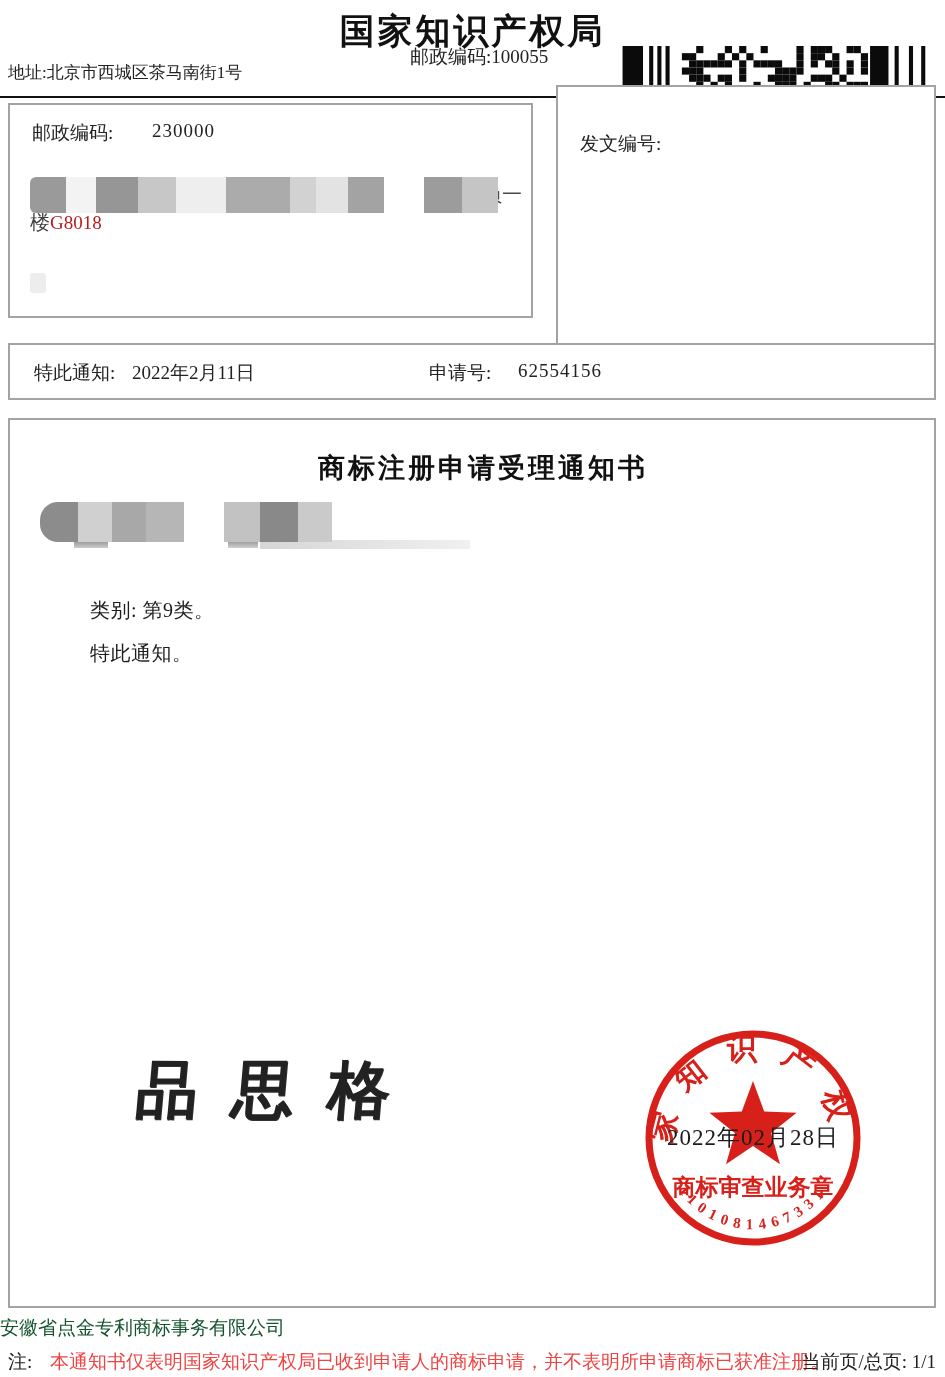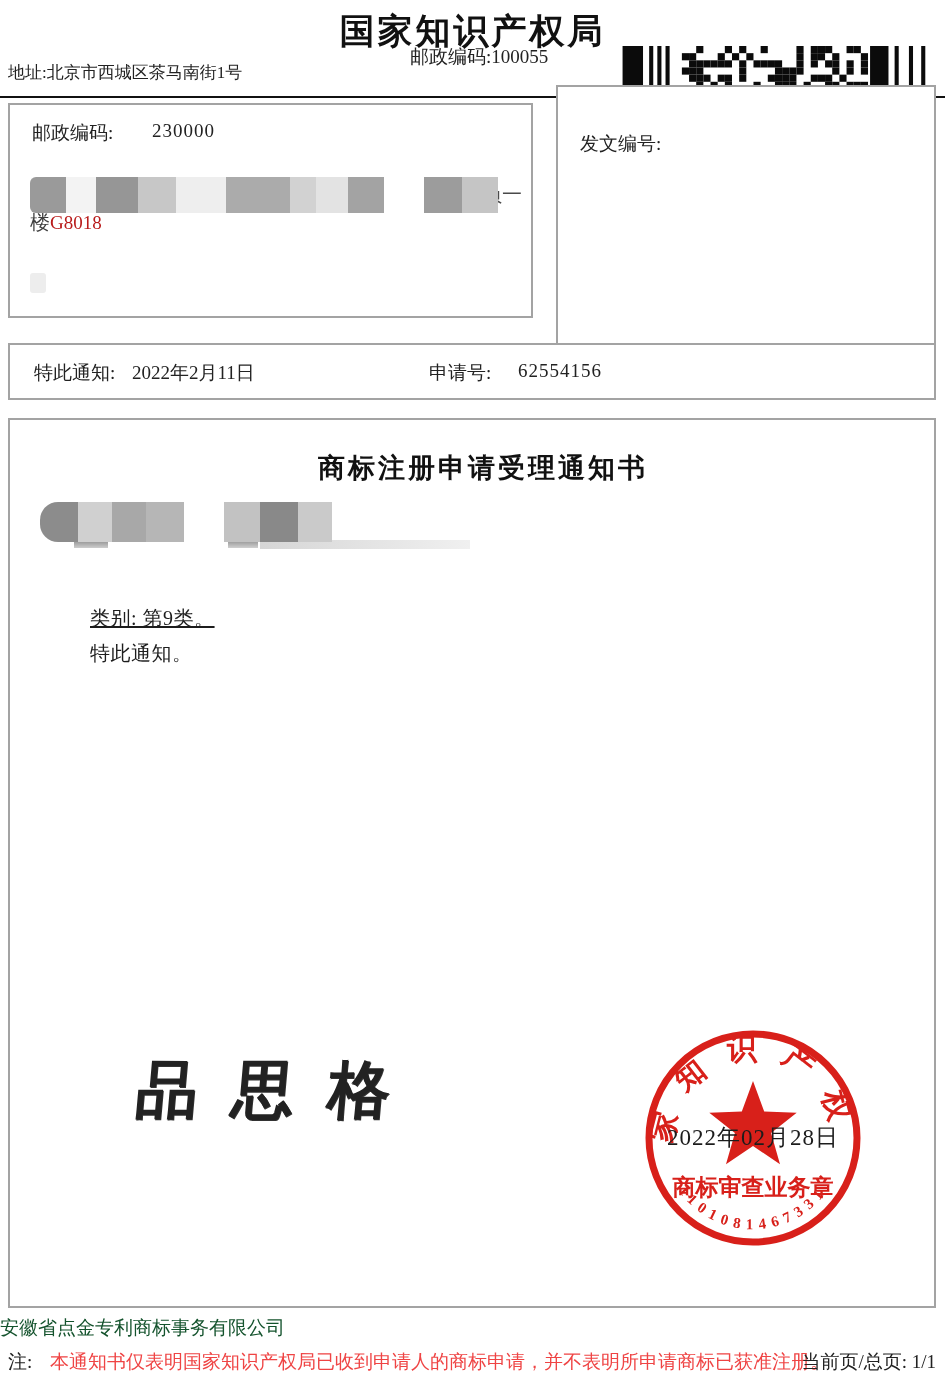--- a/index.html
+++ b/index.html
@@ -52,21 +52,21 @@
   .notice-title { left:0; right:0; top:30px; text-align:center; font-size:27px; font-weight:600; letter-spacing:3px; color:#111;padding-left:22px; }
 
   .blur-recipient { left:30px; top:82px; height:40px; display:flex; z-index:2; }
   .blur-recipient .b { height:40px; }
   .br-strip1 { left:64px;  top:118px; width:34px;  height:10px; background:linear-gradient(#7d7d7d,#cdcdcd); }
   .br-strip2 { left:218px; top:118px; width:30px;  height:10px; background:linear-gradient(#808080,#d0d0d0); }
   .br-strip3 { left:250px; top:120px; width:210px; height:9px;  background:linear-gradient(90deg,#d6d6d6,#f0f0f0); }
 
   .body-line { left:80px; font-size:20px; letter-spacing:0.5px; color:#1d1d1d; }
   .body-line1 { top:134px; }
-  .body-line2 { top:185px;text-decoration:underline; }
+  .body-line2 { top:177px; }
   .body-line3 { top:220px; }
 
   .trademark {
     left:126px; top:628px; font-size:62px; font-weight:900; letter-spacing:34px;
     color:#222; transform:skewX(-5deg); font-family:"Liberation Serif","DejaVu Serif",serif;
     text-shadow:1px 1px 0 #333;
   }
 
   
   .seal-wrap { left:613px; top:588px; width:260px; height:260px; }

